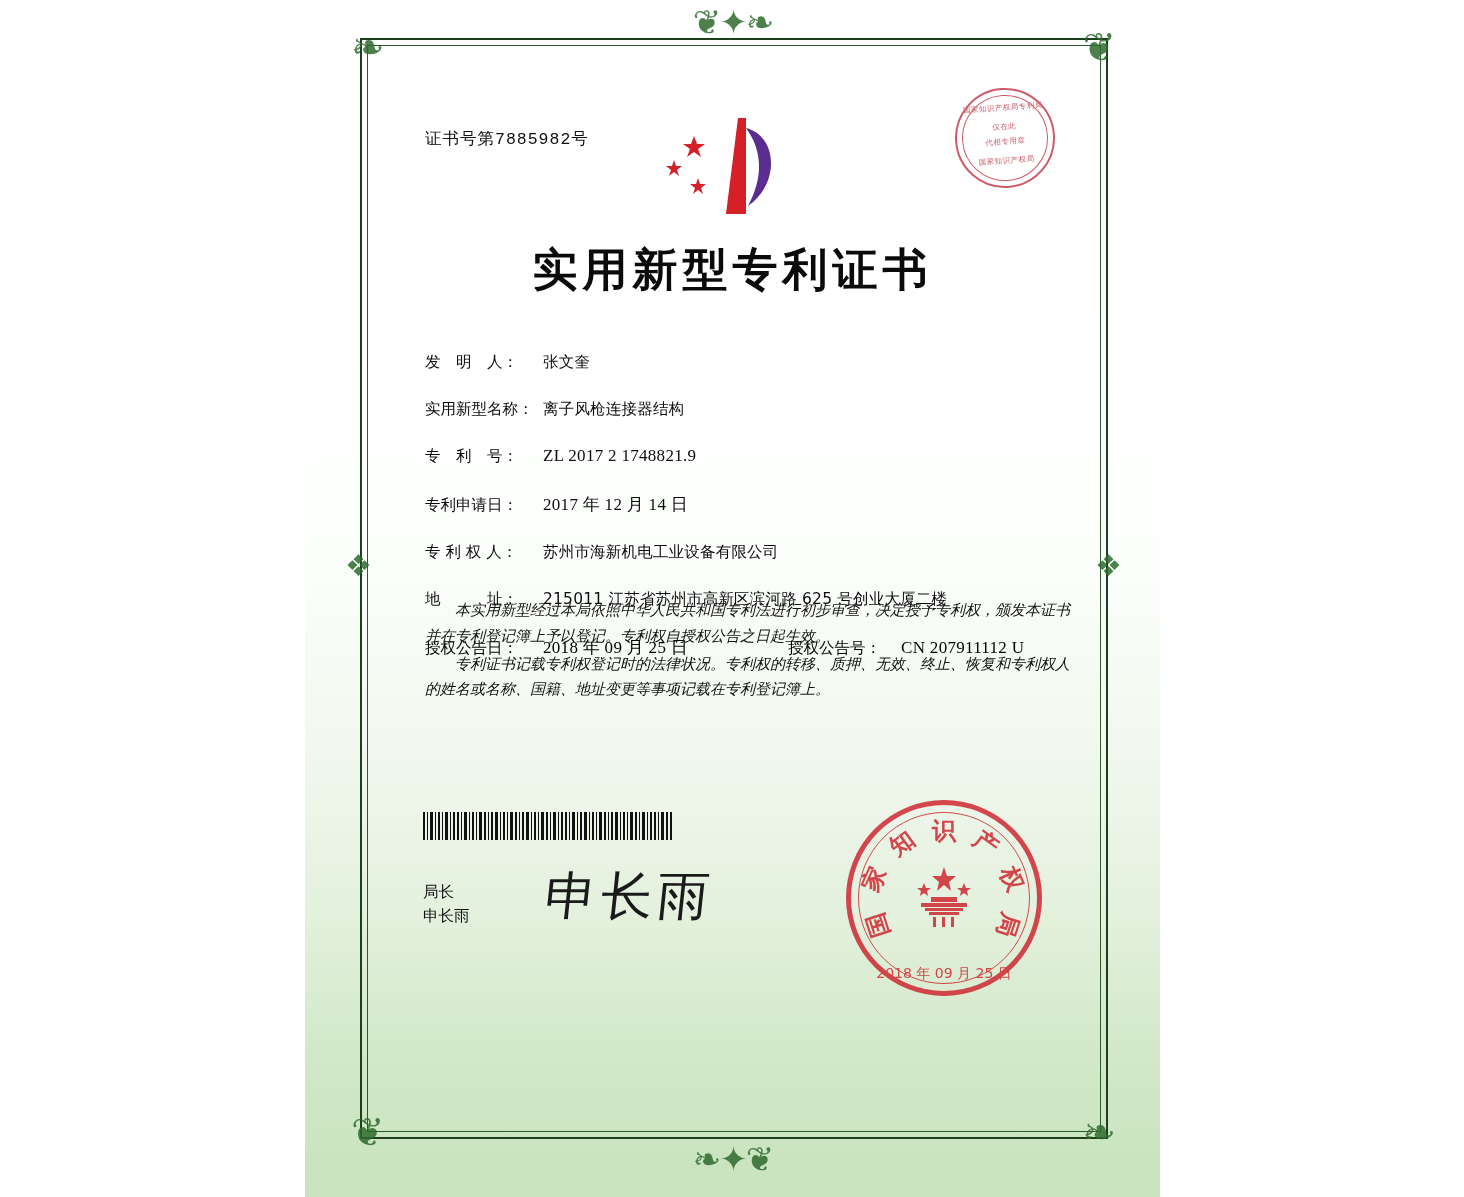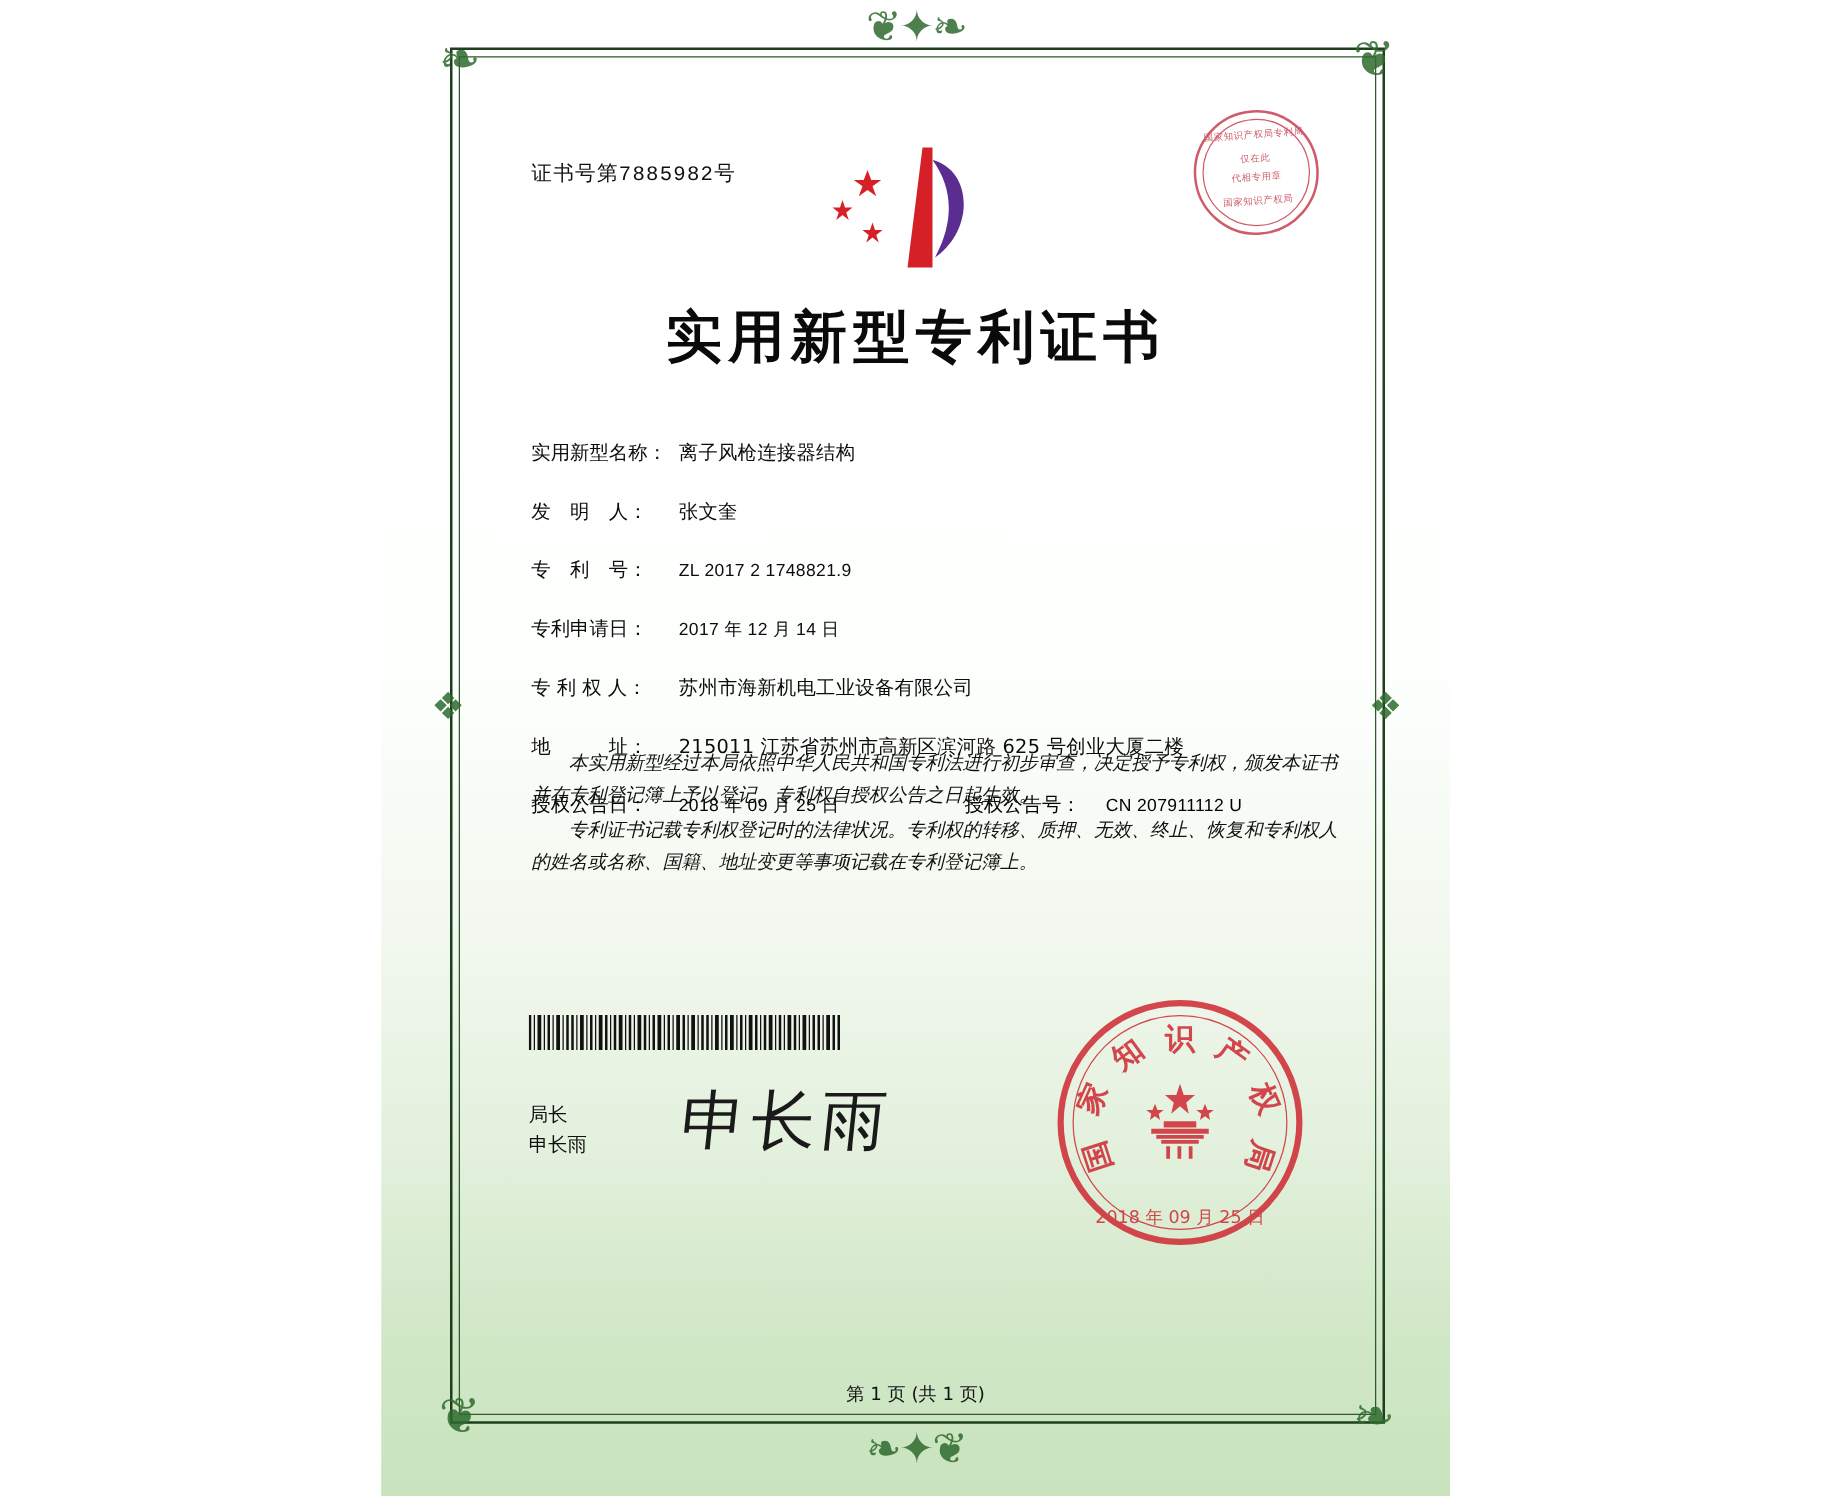--- a/index.html
+++ b/index.html
@@ -160,22 +160,22 @@
     color: #0c0c0c;
   }
   .field-label {
     width: 118px;
     flex: 0 0 118px;
     white-space: pre;
     font-family: "DejaVu Sans", sans-serif;
     font-size: 15.5px;
   }
   .field-value {
-    font-family: Liberation Sans, sans-serif;
-    font-size: 14px;
+    font-family: Liberation Serif, serif;
+    font-size: 17px;
     letter-spacing: .3px;
   }
   .field-value.cn {
     font-family: "DejaVu Sans", sans-serif;
     font-size: 15.5px;
     letter-spacing: .2px;
   }
   .row-dual {
     display: flex;
     align-items: baseline;
@@ -329,26 +329,26 @@
       <div class="os-arc os-l1">国家知识产权局专利局</div>
       <div class="os-arc os-l2">仅在此</div>
       <div class="os-arc os-l3">代相专用章</div>
       <div class="os-arc os-l4">国家知识产权局</div>
     </div>
 
     <div class="title">实用新型专利证书</div>
 
     <div class="fields">
       <div class="field-row">
+        <span class="field-label">发　明　人：</span>
+        <span class="field-value cn">张文奎</span>
+      </div>
+      <div class="field-row">
         <span class="field-label">实用新型名称：</span>
         <span class="field-value cn">离子风枪连接器结构</span>
-      </div>
-      <div class="field-row">
-        <span class="field-label">发　明　人：</span>
-        <span class="field-value cn">张文奎</span>
       </div>
       <div class="field-row">
         <span class="field-label">专　利　号：</span>
         <span class="field-value">ZL 2017 2 1748821.9</span>
       </div>
       <div class="field-row">
         <span class="field-label">专利申请日：</span>
         <span class="field-value">2017 年 12 月 14 日</span>
       </div>
       <div class="field-row">
@@ -475,15 +475,14 @@
           <rect x="24" y="36" width="26" height="5" fill="#cf2a33"></rect>
           <rect x="26" y="56" width="3" height="10" fill="#cf2a33"></rect>
           <rect x="35" y="56" width="3" height="10" fill="#cf2a33"></rect>
           <rect x="44" y="56" width="3" height="10" fill="#cf2a33"></rect>
         </svg>
       </div>
 
       <div class="seal-date">2018 年 09 月 25 日</div>
     </div>
 
-    <div class="page-footer">第 1 页 (共 1 页)</div>
   </div>
 </div>
 
 </body></html>

